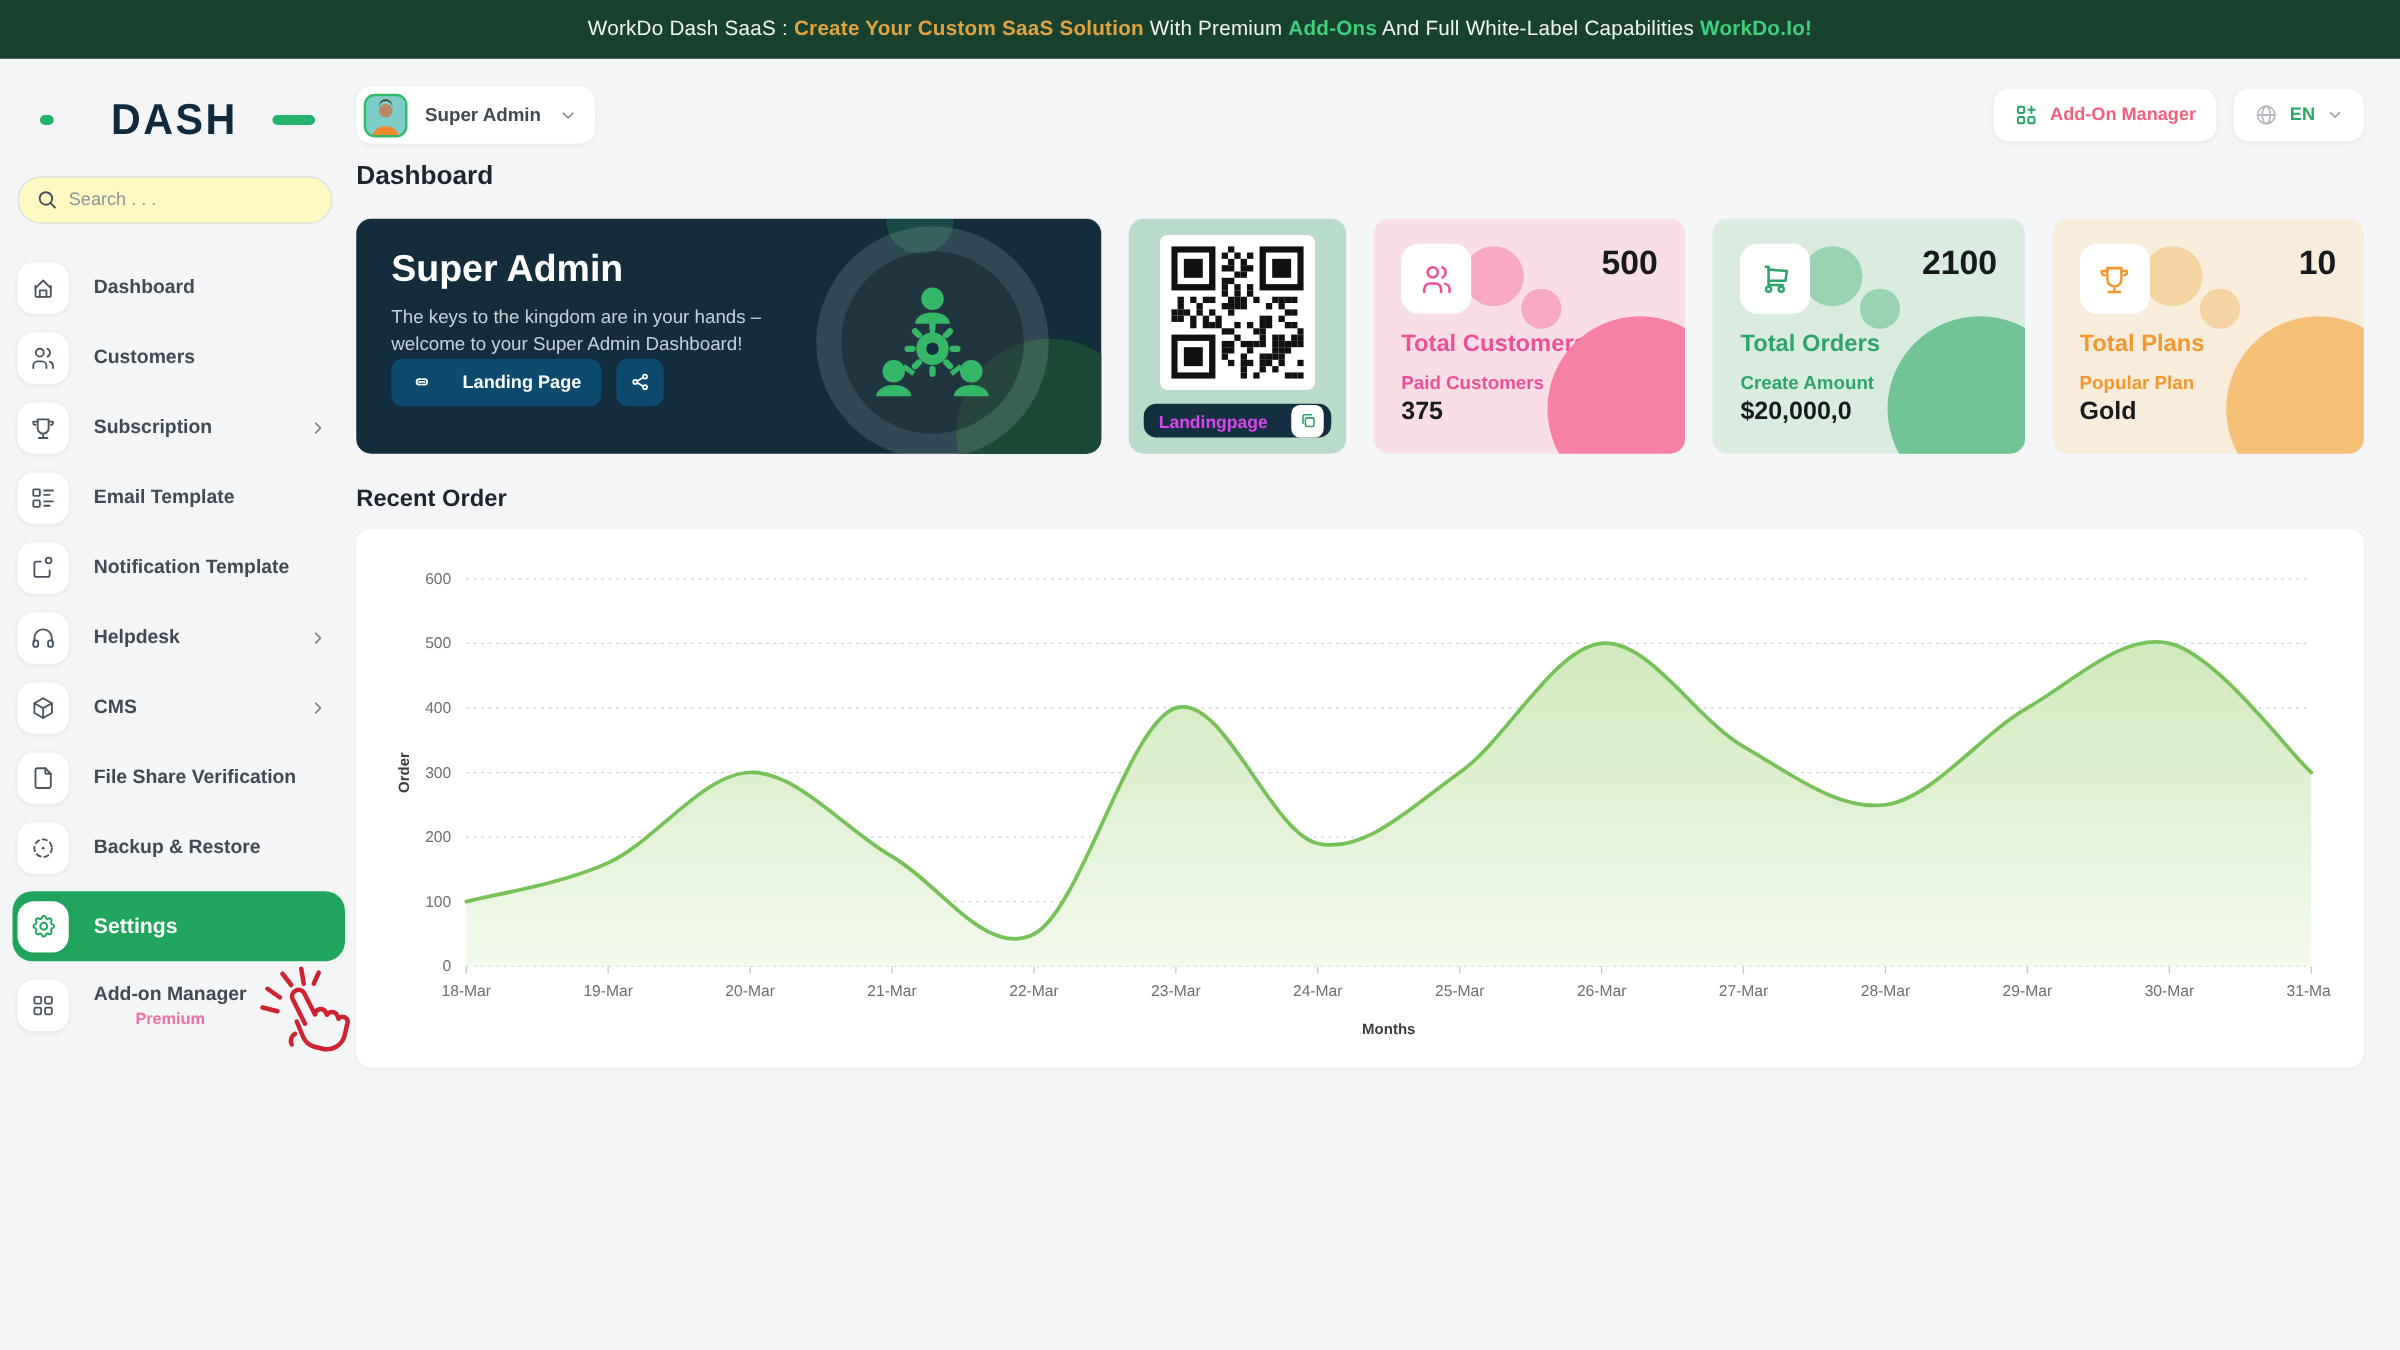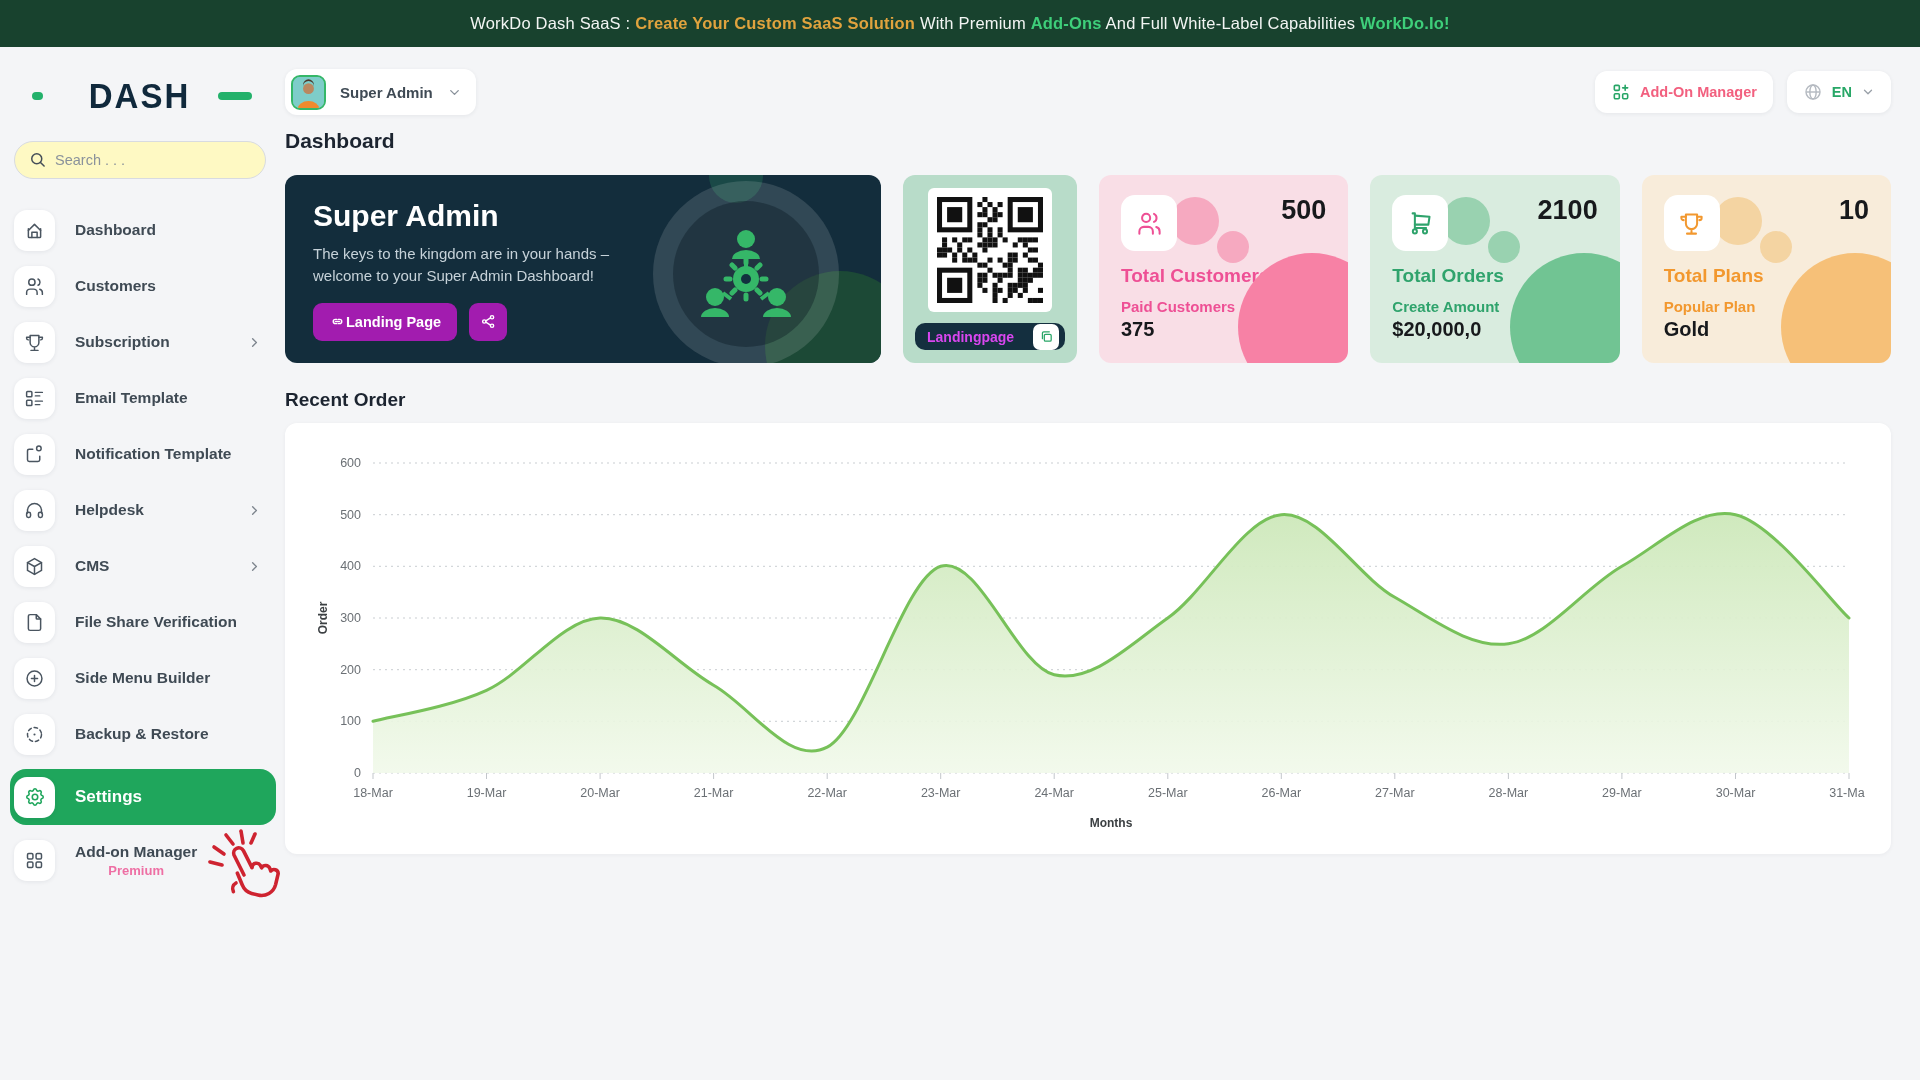--- a/index.html
+++ b/index.html
@@ -53,23 +53,23 @@
     padding:0 16px; box-shadow:0 1px 4px rgba(30,40,60,.07); cursor:pointer; font-size:14.5px; font-weight:700; }
   .addon-btn-label { color:#f2607f; }
   .lang-label { color:#28a767; font-weight:700; font-size:14.5px; }
 
   .page-title { font-size:21px; font-weight:800; color:#1c2430; margin:4px 0 22px; }
 
   
   .cards-row { display:flex; gap:22px; height:188px; }
   .hero-card { width:596px; flex:0 0 596px; background:#132d3c; border-radius:12px; padding:24px 28px; position:relative; overflow:hidden; }
   .hero-title { color:#fff; font-size:30px; font-weight:800; margin-bottom:10px; }
-  .hero-sub { color:#c6d2d9; font-size:15px; line-height:1.45; width:330px; margin-bottom:16px; }
+  .hero-sub { color:#c6d2d9; font-size:15px; line-height:1.45; width:330px; }
   .hero-btns { display:flex; gap:12px; }
-  .btn-green { display:flex; align-items:center; gap:0; background:#a21caf; color:#fff; border:none; border-radius:9px;
+  .btn-green { display:flex; align-items:center; gap:24px; background:#0c4a6e; color:#fff; border:none; border-radius:9px;
     height:38px; padding:0 16px; font-size:14.5px; font-weight:700; cursor:pointer; }
   .btn-green-sq { width:38px; justify-content:center; padding:0; }
   .hero-circle-outer { position:absolute; right:42px; top:6px; width:186px; height:186px; border-radius:50%;
     background:rgba(255,255,255,.13); display:flex; align-items:center; justify-content:center; }
   .hero-circle-inner { width:146px; height:146px; border-radius:50%; background:rgba(5,20,30,.35);
     display:flex; align-items:center; justify-content:center; }
   .hero-blob { position:absolute; right:-34px; bottom:-58px; width:150px; height:150px; border-radius:50%; background:#1c4936; }
   .hero-dot { position:absolute; right:118px; top:-26px; width:54px; height:54px; border-radius:50%; background:rgba(62,207,122,.18); }
 
   .qr-card { width:174px; flex:0 0 174px; background:#b8dcc9; border-radius:12px; padding:13px 12px; display:flex;
@@ -215,29 +215,20 @@
         </span>
     </div>
     <div class="menu-item">
       <span class="icon-tile">
           <svg class="ic" width="21" height="21" viewBox="0 0 24 24" fill="none" stroke="currentColor" stroke-width="1.7" stroke-linecap="round" stroke-linejoin="round">
             <path d="M14 3v4a1 1 0 0 0 1 1h4"></path>
             <path d="M17 21H7a2 2 0 0 1-2-2V5a2 2 0 0 1 2-2h7l5 5v11a2 2 0 0 1-2 2z"></path>
           </svg>
         </span>
       <span class="menu-label">File Share Verification</span>
-    </div>
-    <div class="menu-item">
-      <span class="icon-tile">
-          <svg class="ic" width="21" height="21" viewBox="0 0 24 24" fill="none" stroke="currentColor" stroke-width="1.7" stroke-linecap="round" stroke-linejoin="round">
-            <circle cx="12" cy="12" r="8.5"></circle>
-            <path d="M12 8.5v7M8.5 12h7"></path>
-          </svg>
-        </span>
-      <span class="menu-label">Side Menu Builder</span>
     </div>
     <div class="menu-item">
       <span class="icon-tile">
           <svg class="ic" width="21" height="21" viewBox="0 0 24 24" fill="none" stroke="currentColor" stroke-width="1.7" stroke-linecap="round">
             <circle cx="12" cy="12" r="8" stroke-dasharray="4 3.4"></circle>
             <circle cx="12" cy="12" r="1.2" fill="currentColor" stroke="none"></circle>
           </svg>
         </span>
       <span class="menu-label">Backup &amp; Restore</span>
     </div>

